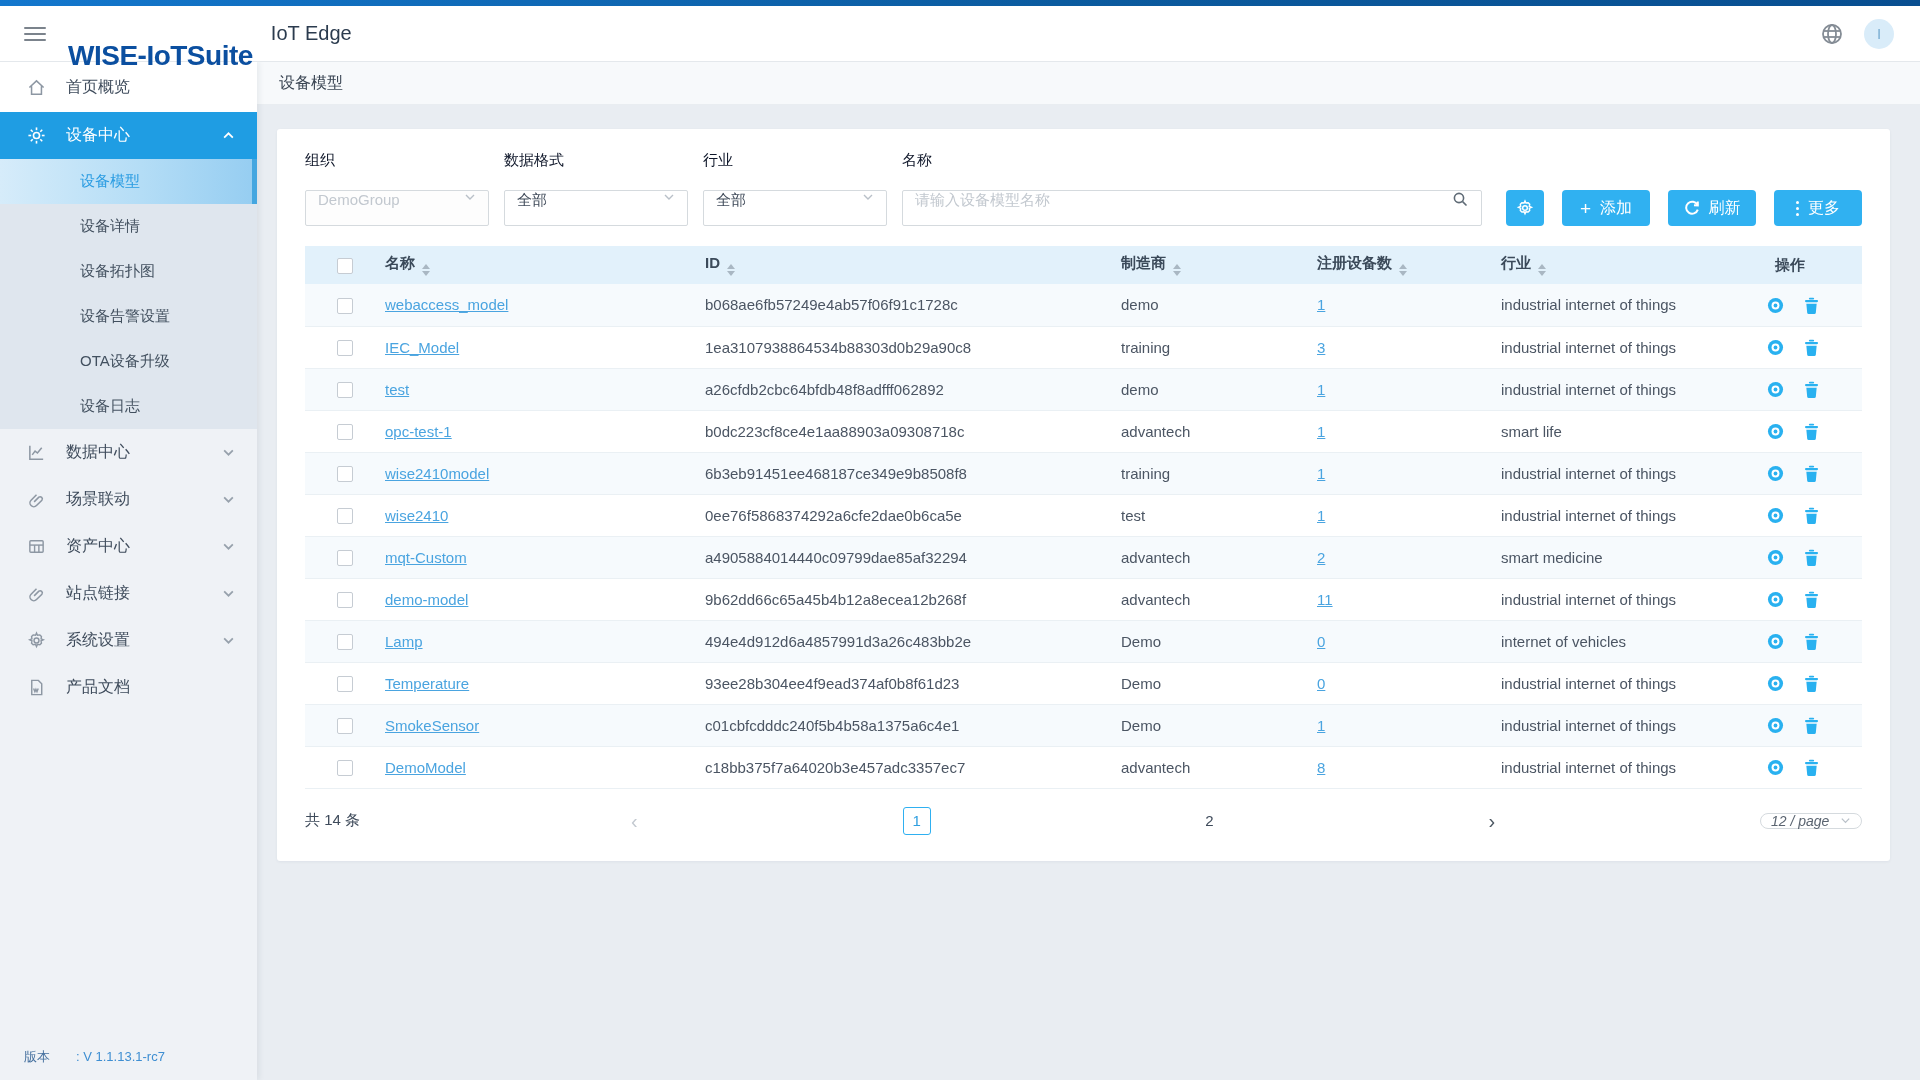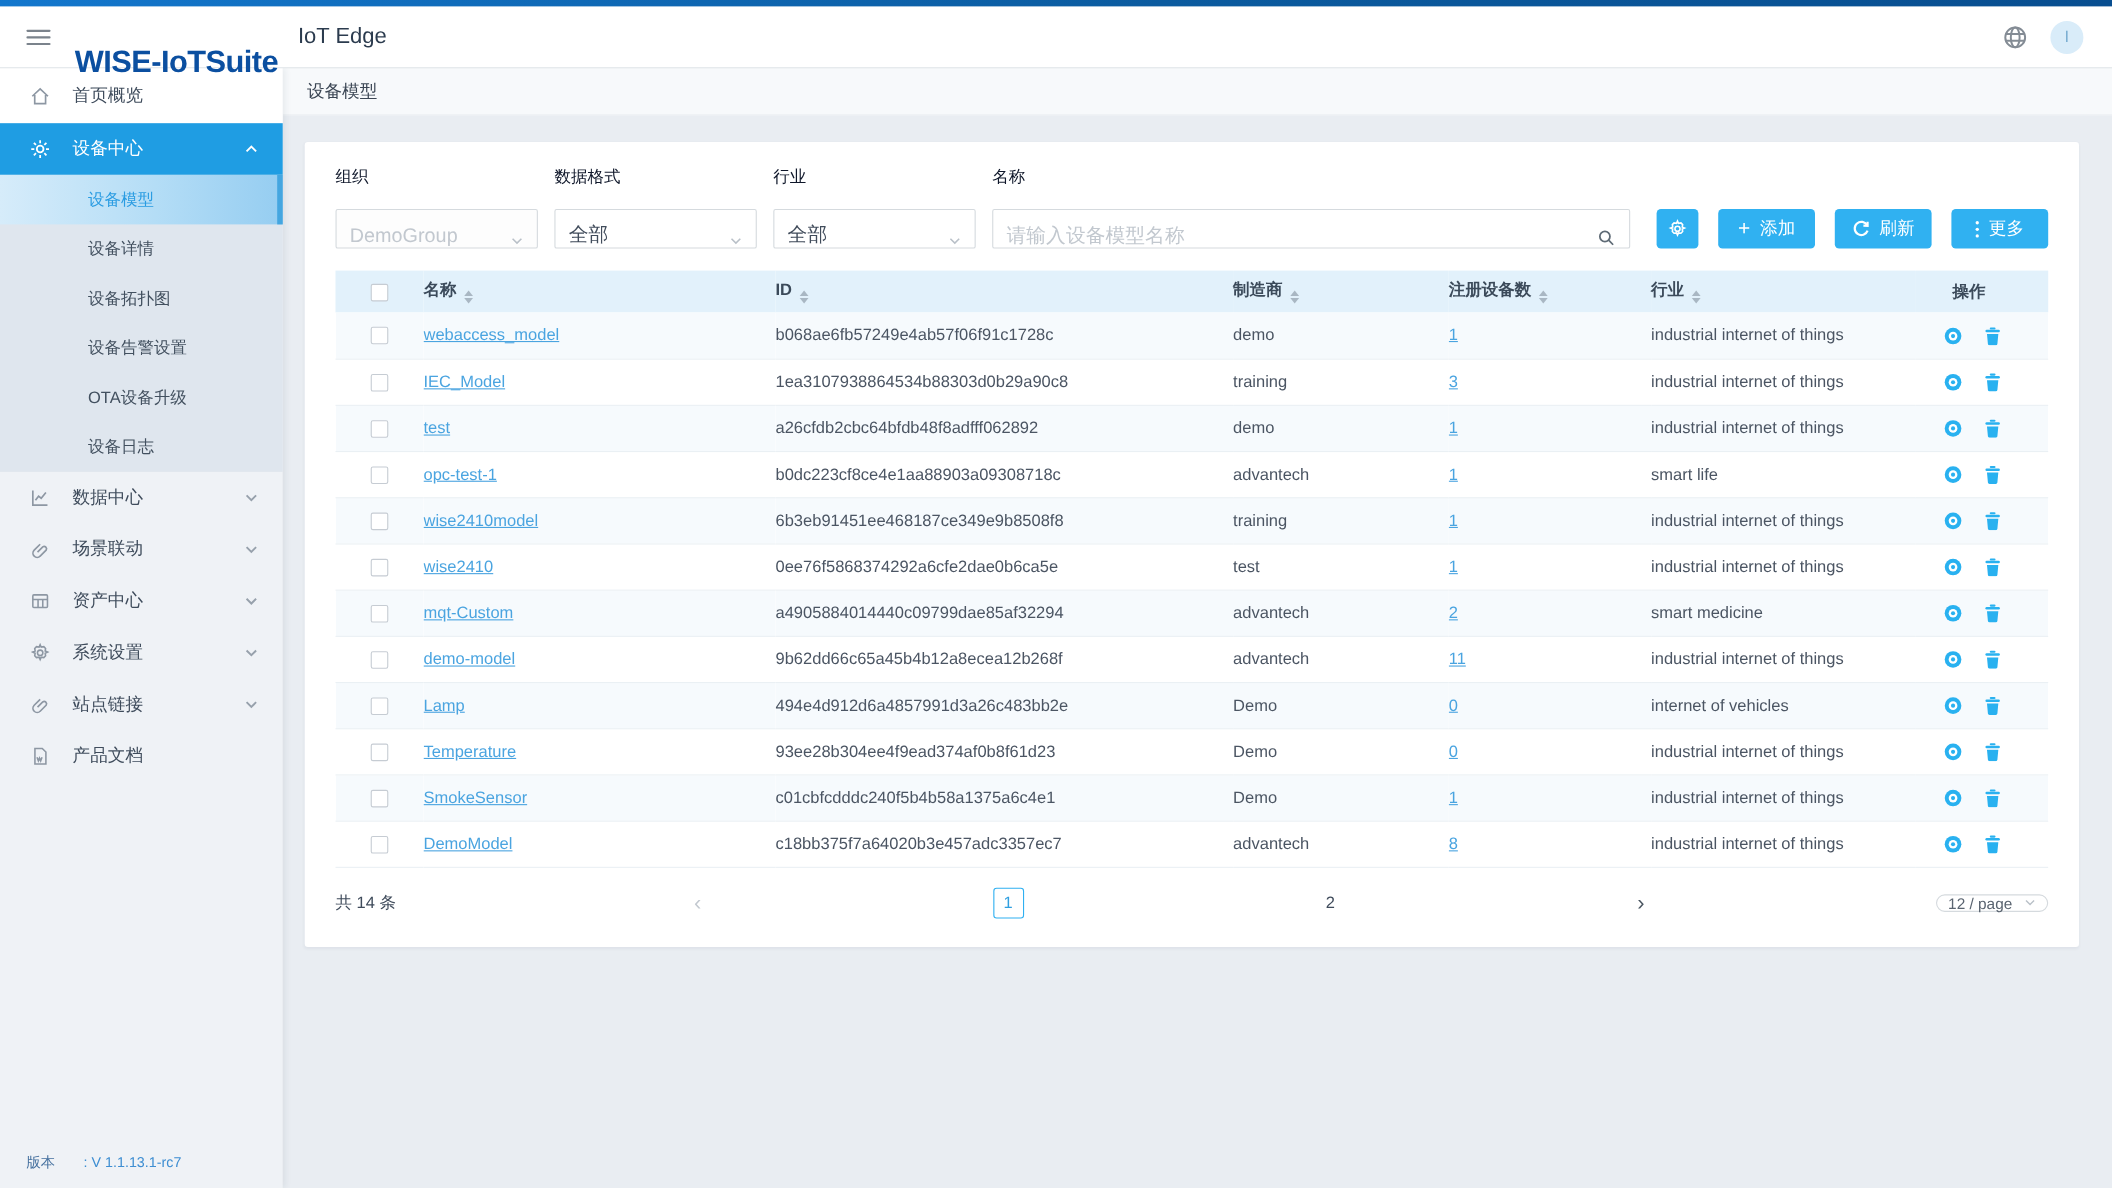--- a/index.html
+++ b/index.html
@@ -38,21 +38,21 @@
   
   .main { flex:1; display:flex; flex-direction:column; overflow:hidden; }
   .breadcrumb { height:43px; background:#f7f9fb; display:flex; align-items:center; padding-left:22px; font-size:16px; color:#3b4654; border-bottom:1px solid #e9edf1; flex-shrink:0; }
   .content { flex:1; padding:24px 30px 0 20px; }
   .card { background:#fff; border-radius:3px; padding:22px 28px 26px; box-shadow:0 1px 3px rgba(30,50,80,.06); }
 
   
   .filters { display:flex; align-items:flex-end; }
   .fgroup { margin-right:15px; }
   .flabel { font-size:15px; color:#0f172a; margin-bottom:20px; }
-  .fcontrol { height:36px; border:1px solid #d5dade; border-radius:2px; background:#fff; display:flex; align-items:flex-end; justify-content:space-between; padding:0 12px; font-size:18px; color:#414c5b; cursor:pointer; }
+  .fcontrol { height:36px; border:1px solid #d5dade; border-radius:2px; background:#fff; display:flex; align-items:flex-start; justify-content:space-between; padding:0 12px; font-size:15px; color:#414c5b; cursor:pointer; }
   .sel { width:184px; }
   .sel-disabled { color:#c2c8cf; background:#fdfdfd; }
   .chev { color:#b9c0c8; display:flex; }
   .search-box { width:580px; cursor:text; }
   .search-box input { border:none; outline:none; flex:1; font:inherit; color:#414c5b; background:transparent; }
   .search-box input::placeholder { color:#c2c8cf; }
   .search-ic { color:#5f6b76; display:flex; }
 
   
   .toolbar { margin-left:auto; display:flex; align-items:flex-end; gap:18px; }
@@ -81,21 +81,21 @@
   .act-ic { display:inline-flex; margin-right:20px; cursor:pointer; vertical-align:middle; }
 
   
   .pagination { display:flex; align-items:center; justify-content:space-between; margin-top:18px; gap:5px; font-size:15px; color:#3f4b5b; }
   .pg-total { margin-right:6px; }
   .pg-arrow { font-size:20px; line-height:1; cursor:pointer; }
   .pg-prev { color:#c3c9d0; }
   .pg-next { color:#4a5560; }
   .pg-num { min-width:28px; height:28px; display:flex; align-items:center; justify-content:center; cursor:pointer; }
   .pg-current { border:1px solid #2fb0f1; color:#2f9fe0; border-radius:3px; background:#fff; }
-  .pg-size { width:102px; height:16px; border:1px solid #d5dade; border-radius:15px; display:flex; align-items:center; justify-content:space-between; padding:0 10px; color:#5a6470; font-size:14px; background:#fff; cursor:pointer; }
+  .pg-size { width:102px; height:16px; border:1px solid #d5dade; border-radius:15px; display:flex; align-items:center; justify-content:space-between; padding:0 10px; color:#5a6470; font-size:14px; background:#fff; cursor:pointer;font-style:italic; }
 </style>
 </head>
 <body>
 
 <div class="topstrip"></div>
 
 <header class="appbar">
   <div class="hamburger">
       <i></i>
       <i></i>
@@ -215,40 +215,40 @@
       <span class="nav-chevron">
           <svg width="13" height="13" viewBox="0 0 12 12" fill="none" stroke="currentColor" stroke-width="1.6">
             <polyline points="2,4 6,8 10,4"></polyline>
           </svg>
         </span>
     </div>
 
 
     <div class="nav-item">
       <span class="nav-icon">
+          <svg width="19" height="19" viewBox="0 0 20 20" fill="none" stroke="currentColor" stroke-width="1.6">
+            <path d="M7.5 12.5 12.5 7.5a2.3 2.3 0 0 1 3.2 3.2L10 16.4a4 4 0 0 1-5.7-5.7L10 5"></path>
+          </svg>
+        </span>
+      <span class="nav-label">站点链接</span>
+      <span class="nav-chevron">
+          <svg width="13" height="13" viewBox="0 0 12 12" fill="none" stroke="currentColor" stroke-width="1.6">
+            <polyline points="2,4 6,8 10,4"></polyline>
+          </svg>
+        </span>
+    </div>
+
+    <div class="nav-item">
+      <span class="nav-icon">
           <svg width="19" height="19" viewBox="0 0 20 20" fill="none" stroke="currentColor" stroke-width="1.5">
             <circle cx="10" cy="10" r="2.6"></circle>
             <path d="M10 2.2l1 2.3 2.5-.4 1.7 1.7-.4 2.5 2.3 1-2.3 1 .4 2.5-1.7 1.7-2.5-.4-1 2.3-1-2.3-2.5.4-1.7-1.7.4-2.5-2.3-1 2.3-1-.4-2.5 1.7-1.7 2.5.4z"></path>
           </svg>
         </span>
       <span class="nav-label">系统设置</span>
-      <span class="nav-chevron">
-          <svg width="13" height="13" viewBox="0 0 12 12" fill="none" stroke="currentColor" stroke-width="1.6">
-            <polyline points="2,4 6,8 10,4"></polyline>
-          </svg>
-        </span>
-    </div>
-
-    <div class="nav-item">
-      <span class="nav-icon">
-          <svg width="19" height="19" viewBox="0 0 20 20" fill="none" stroke="currentColor" stroke-width="1.6">
-            <path d="M7.5 12.5 12.5 7.5a2.3 2.3 0 0 1 3.2 3.2L10 16.4a4 4 0 0 1-5.7-5.7L10 5"></path>
-          </svg>
-        </span>
-      <span class="nav-label">站点链接</span>
       <span class="nav-chevron">
           <svg width="13" height="13" viewBox="0 0 12 12" fill="none" stroke="currentColor" stroke-width="1.6">
             <polyline points="2,4 6,8 10,4"></polyline>
           </svg>
         </span>
     </div>
 
     <div class="nav-item">
       <span class="nav-icon">
           <svg width="19" height="19" viewBox="0 0 20 20" fill="none" stroke="currentColor" stroke-width="1.5">

